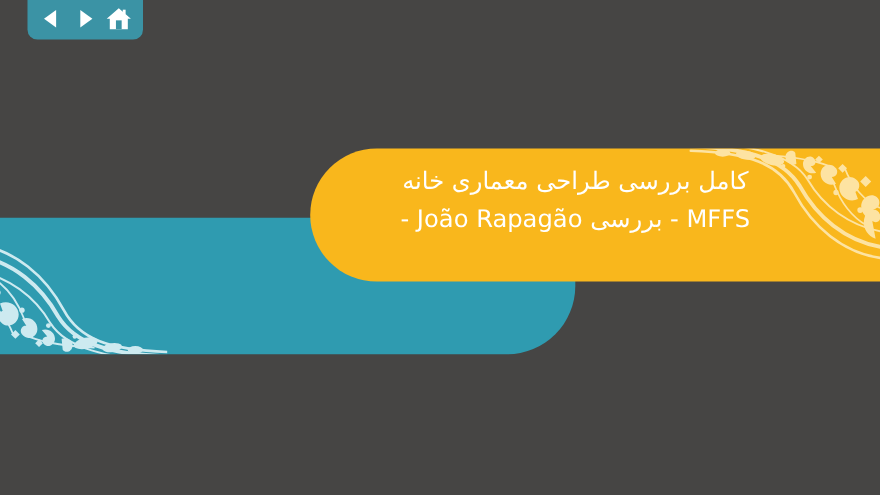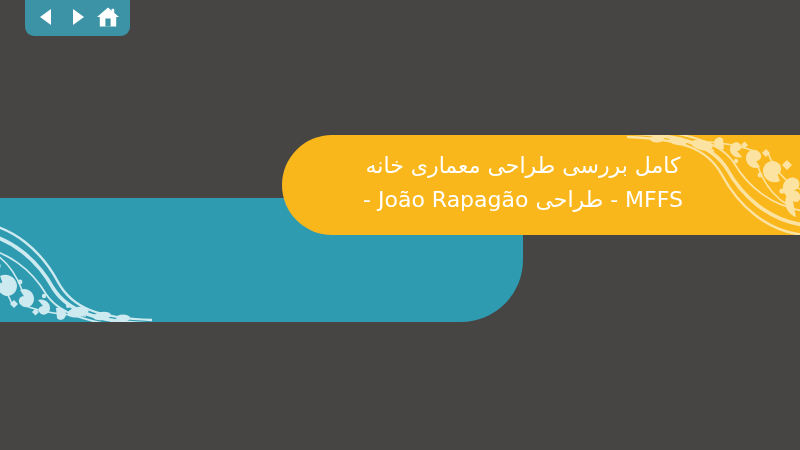--- a/index.html
+++ b/index.html
@@ -40,21 +40,21 @@
     cursor: pointer;
   }
   .navbtn svg { display: block; }
 
   
   #banner {
     position: absolute;
     left: 282px;
     top: 135px;
     width: 518px;
-    height: 100px;
+    height: 121px;
     background: #f9b71c;
     border-radius: 62px 0 0 62px;
     overflow: hidden;
   }
   #banner-ornament {
     position: absolute;
     right: 0;
     top: 0;
     width: 175px;
     height: 118px;
@@ -185,17 +185,17 @@
       </g>
       <g fill="none" stroke="#fde3a2" stroke-width="1.6">
         <path d="M175 54 c-14 -6 -26 -20 -32 -36"></path>
         <path d="M163 70 c-14 -8 -24 -22 -30 -38"></path>
         <path d="M129 16 c-16 -6 -36 -9 -60 -10"></path>
       </g>
     </svg>
 
     <div id="title-block">
       <div class="title-line">کامل بررسی طراحی معماری خانه</div>
-      <div class="title-line">MFFS - طراحی João Rapagão -</div>
+      <div class="title-line">MFFS - بررسی João Rapagão -</div>
     </div>
   </div>
 
 </div>
 
 </body></html>

